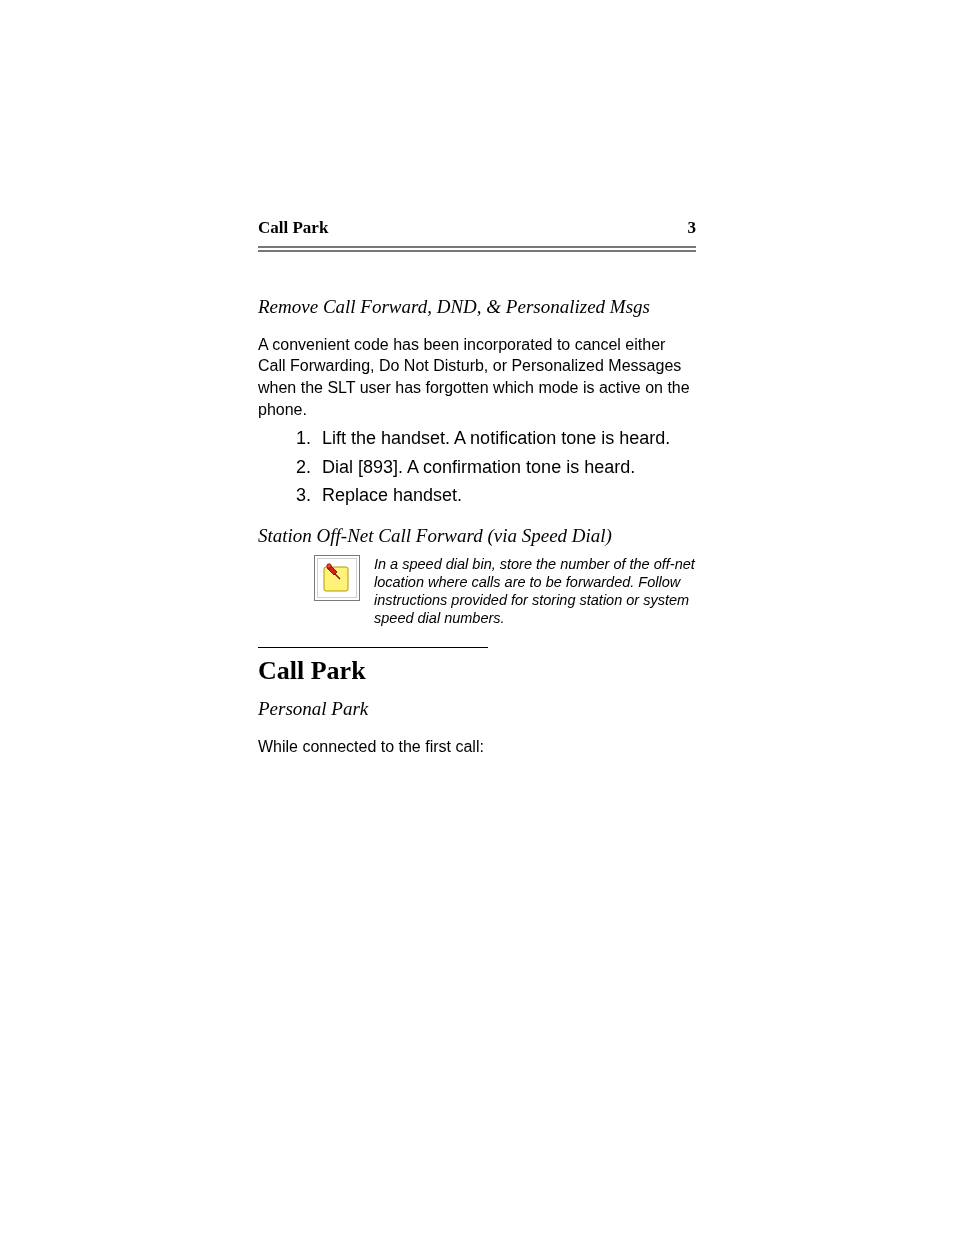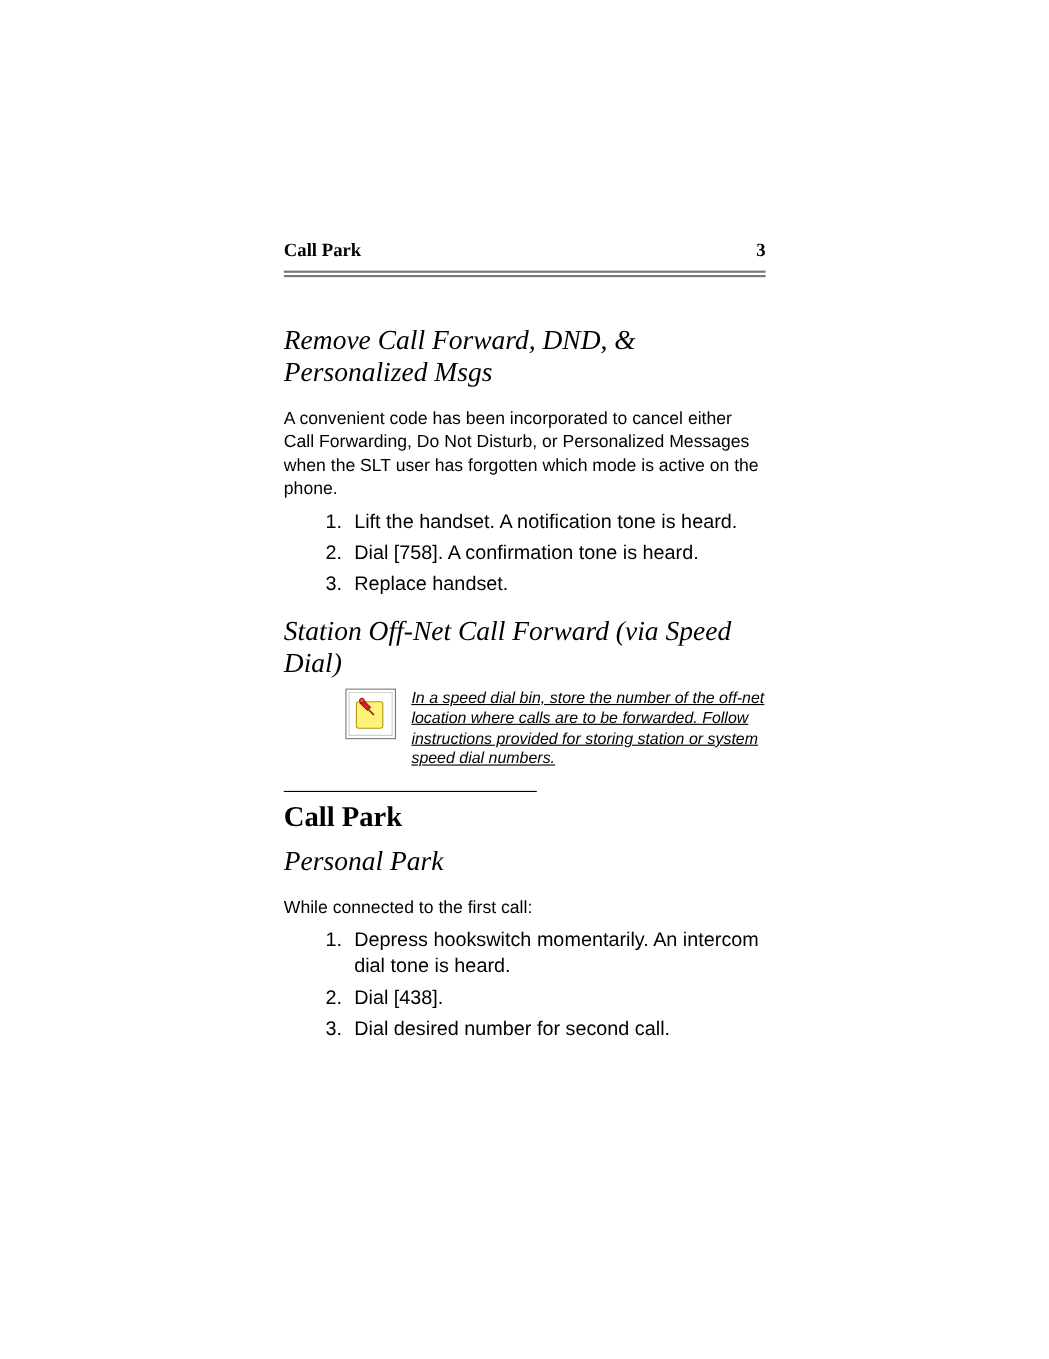--- a/index.html
+++ b/index.html
@@ -27,21 +27,21 @@
   .double-rule {
     border-top: 2px solid #777;
     border-bottom: 2px solid #777;
     height: 2px;
     margin-bottom: 44px;
   }
   h2.italic {
     font-family: Georgia, "Times New Roman", serif;
     font-style: italic;
     font-weight: 400;
-    font-size: 25px;
+    font-size: 19px;
     margin: 0 0 6px 0;
     line-height: 1.15;
   }
   .body-text {
     font-size: 16px;
     line-height: 1.35;
     margin: 16px 0 6px 0;
   }
   ol.steps {
     margin: 4px 0 18px 0;
@@ -67,21 +67,20 @@
     border: 1px solid #7a7a7a;
     background: #fff;
     position: relative;
     box-shadow: inset 0 0 0 2px #fff, inset 0 0 0 3px #cfcfcf;
   }
   .note-icon svg { position:absolute; top:3px; left:3px; }
   .note-text {
     font-style: italic;
     font-size: 14.5px;
     line-height: 1.25;
-    text-decoration: underline;
   }
   .short-rule {
     border-top: 1.5px solid #000;
     width: 230px;
     margin: 20px 0 8px 0;
   }
   h1.section {
     font-family: Georgia, "Times New Roman", serif;
     font-weight: 700;
     font-size: 26px;
@@ -96,21 +95,21 @@
   <div class="running-header">
     <span>Call Park</span>
     <span>3</span>
   </div>
   <div class="double-rule"></div>
 
   <h2 class="italic">Remove Call Forward, DND, &amp; Personalized Msgs</h2>
   <p class="body-text">A convenient code has been incorporated to cancel either Call Forwarding, Do Not Disturb, or Personalized Messages when the SLT user has forgotten which mode is active on the phone.</p>
   <ol class="steps">
     <li>Lift the handset. A notification tone is heard.</li>
-    <li>Dial [758]. A confirmation tone is heard.</li>
+    <li>Dial [893]. A confirmation tone is heard.</li>
     <li>Replace handset.</li>
   </ol>
 
   <h2 class="italic">Station Off-Net Call Forward (via Speed Dial)</h2>
 
   <div class="note-row">
     <div class="note-icon">
       <svg width="36" height="36" viewBox="0 0 36 36">
         <rect x="6" y="8" width="24" height="24" rx="2" fill="#fff27a" stroke="#b09a00" stroke-width="1"></rect>
         <path d="M12 6 L19 13 L16 16 L9 9 Z" fill="#d02020" stroke="#7a0000" stroke-width="0.8"></path>
@@ -118,19 +117,14 @@
         <line x1="17" y1="15" x2="22" y2="20" stroke="#7a0000" stroke-width="1.2"></line>
       </svg>
     </div>
     <div class="note-text">In a speed dial bin, store the number of the off-net location where calls are to be forwarded. Follow instructions provided for storing station or system speed dial numbers.</div>
   </div>
 
   <div class="short-rule"></div>
   <h1 class="section">Call Park</h1>
   <h2 class="italic">Personal Park</h2>
   <p class="body-text">While connected to the first call:</p>
-  <ol class="steps">
-    <li>Depress hookswitch momentarily. An intercom dial tone is heard.</li>
-    <li>Dial [438].</li>
-    <li>Dial desired number for second call.</li>
-  </ol>
 
 </div>
 
 </body></html>

